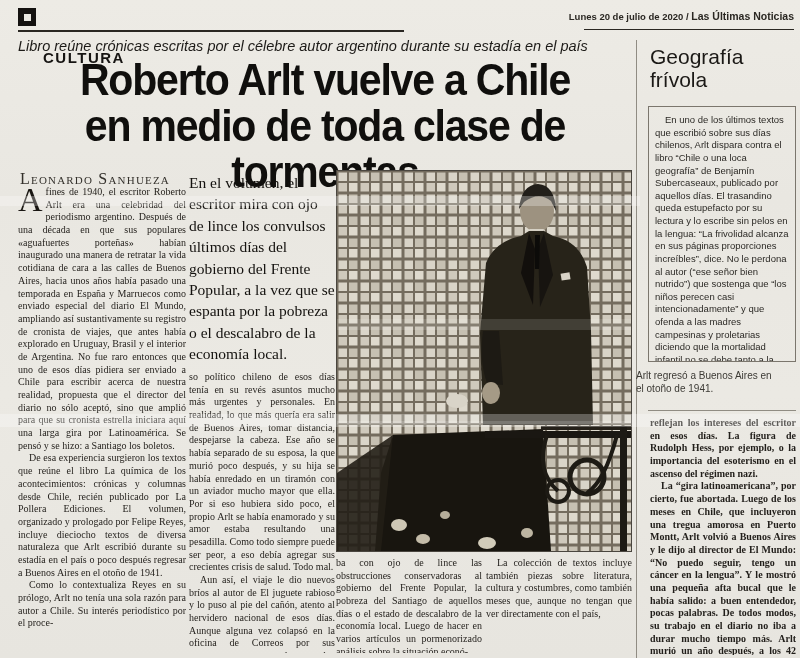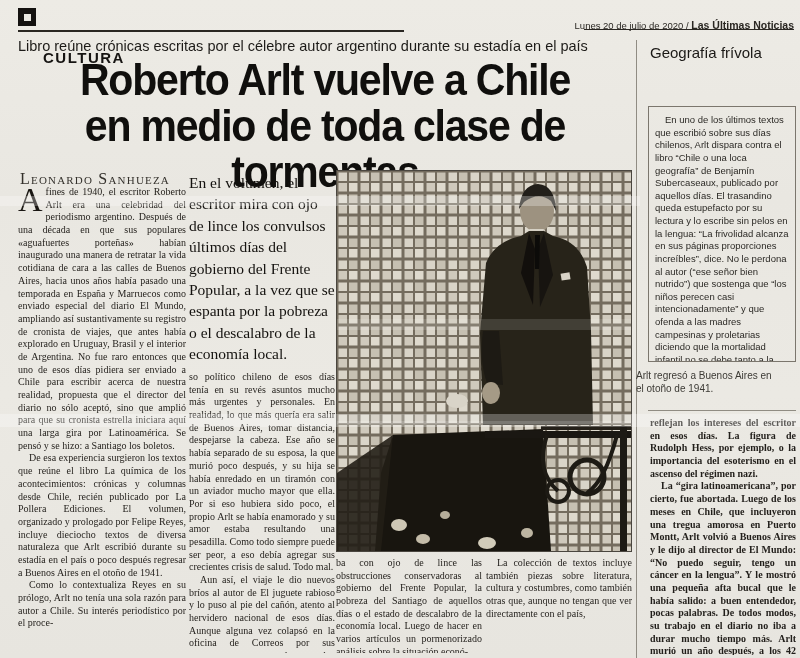--- a/index.html
+++ b/index.html
@@ -10,26 +10,26 @@
     font-family:"Liberation Serif",serif;color:#1c1a17;
   }
   .abs{position:absolute;}
   
   .logo{left:18px;top:8px;width:18px;height:18px;background:#141210;}
   .logo .inner{position:absolute;left:4px;top:4px;width:9px;height:9px;background:#e9e7e1;
     box-shadow:inset 2px 2px 0 #141210;}
   .section{left:43px;top:8px;font-family:"Liberation Sans",sans-serif;font-weight:bold;
     font-size:15px;letter-spacing:1.5px;color:#161412;margin-top:41px;}
   .rule-left{left:18px;top:30px;width:386px;height:2px;background:#2a2722;}
-  .dateline{right:6px;top:19px;font-family:"Liberation Sans",sans-serif;font-size:9.5px;color:#2a2722;}
+  .dateline{right:6px;top:10px;font-family:"Liberation Sans",sans-serif;font-size:9.5px;color:#2a2722;font-weight:bold;}
   .dateline b{font-size:10.5px;}
   .rule-right{left:584px;top:29px;width:210px;height:1px;background:#2a2722;}
   
   .kicker{left:18px;top:38px;width:615px;font-family:"Liberation Sans",sans-serif;
-    font-size:14.5px;color:#1d1b18;}
+    font-size:14.5px;color:#1d1b18;font-style:italic;}
   .headline{left:14px;top:58px;width:622px;text-align:center;
     font-family:"Liberation Sans",sans-serif;font-weight:800;font-size:41px;
     line-height:1.06;letter-spacing:-1.2px;color:#100f0d;transform:scaleY(1.06);transform-origin:top;}
   
   .byline{left:20px;top:170px;font-size:16px;font-variant:small-caps;letter-spacing:1.2px;color:#33302b;}
   .bodycol{font-size:10px;line-height:1.27;text-align:justify;color:#211e1a;overflow:hidden;}
   .bodycol p{margin:0;}
   .bodycol p.ind{text-indent:11px;}
   .dropcap{float:left;font-size:34px;line-height:27px;padding-right:3px;font-weight:normal;color:#191612;}
   .col1{left:18px;top:186px;width:168px;height:466px;}
@@ -38,21 +38,21 @@
   .col3{left:336px;top:557px;width:146px;height:96px;}
   .col4{left:486px;top:557px;width:146px;height:96px;}
   .col5{left:650px;top:417px;width:146px;height:238px;font-weight:bold;}
   
   .photo{left:336px;top:170px;width:296px;height:382px;border:1px solid #4a463f;
     box-sizing:border-box;background:#cfc9bd;}
   .photo svg{display:block;width:100%;height:100%;}
   
   .vrule{left:636px;top:40px;width:1px;height:618px;background:#908c83;}
   .sb-title{left:650px;top:45px;width:146px;font-family:"Liberation Sans",sans-serif;
-    font-size:15px;line-height:1.1;color:#1b1916;}
+    font-size:21px;line-height:1.1;color:#1b1916;}
   .sb-box{left:648px;top:106px;width:148px;height:256px;border:1px solid #7b766d;
     box-sizing:border-box;padding:7px 6px;overflow:hidden;
     font-family:"Liberation Sans",sans-serif;font-size:9.5px;line-height:1.33;color:#2b2925;}
   .sb-box p{margin:0;text-indent:10px;}
   .caption{left:636px;top:369px;width:140px;font-family:"Liberation Sans",sans-serif;
     font-size:10px;line-height:1.32;color:#3c3a35;}
   .hrule2{left:648px;top:410px;width:148px;height:1px;background:#908c83;}
   
   .streak{pointer-events:none;background:rgba(255,255,255,.28);}
   .s1{left:0;top:196px;width:640px;height:10px;}
@@ -135,21 +135,21 @@
 
       <rect x="0" y="148" width="294" height="11" fill="#ffffff" opacity="0.13"></rect>
       <rect x="0" y="250" width="294" height="3" fill="#ffffff" opacity="0.16"></rect>
     </svg>
   </div>
 
   <div class="abs bodycol col3">
     <p>ba con ojo de lince las obstrucciones conservadoras al gobierno del Frente Popular, la pobreza del Santiago de aquellos días o el estado de descalabro de la economía local. Luego de hacer en varios artículos un pormenorizado análisis sobre la situación econó-</p>
   </div>
   <div class="abs bodycol col4">
-    <p class="ind">La colección de textos incluye también piezas sobre literatura, cultura y costumbres, como también otras que, aunque no tengan que ver directamente con el país,</p>
+    <p class="ind">La colección de textos incluye también piezas sobre literatura, cultura y costumbres, como también meses que, aunque no tengan que ver directamente con el país,</p>
   </div>
 
   <div class="abs vrule"></div>
   <div class="abs sb-title">Geografía frívola</div>
   <div class="abs sb-box">
     <p>En uno de los últimos textos que escribió sobre sus días chilenos, Arlt dispara contra el libro “Chile o una loca geografía” de Benjamín Subercaseaux, publicado por aquellos días. El trasandino queda estupefacto por su lectura y lo escribe sin pelos en la lengua: “La frivolidad alcanza en sus páginas proporciones increíbles”, dice. No le perdona al autor (“ese señor bien nutrido”) que sostenga que “los niños perecen casi intencionadamente” y que ofenda a las madres campesinas y proletarias diciendo que la mortalidad infantil no se debe tanto a la miseria como “a la ausencia de instinto maternal”.</p>
   </div>
   <div class="abs caption">Arlt regresó a Buenos Aires en el otoño de 1941.</div>
   <div class="abs hrule2"></div>
   <div class="abs bodycol col5">

